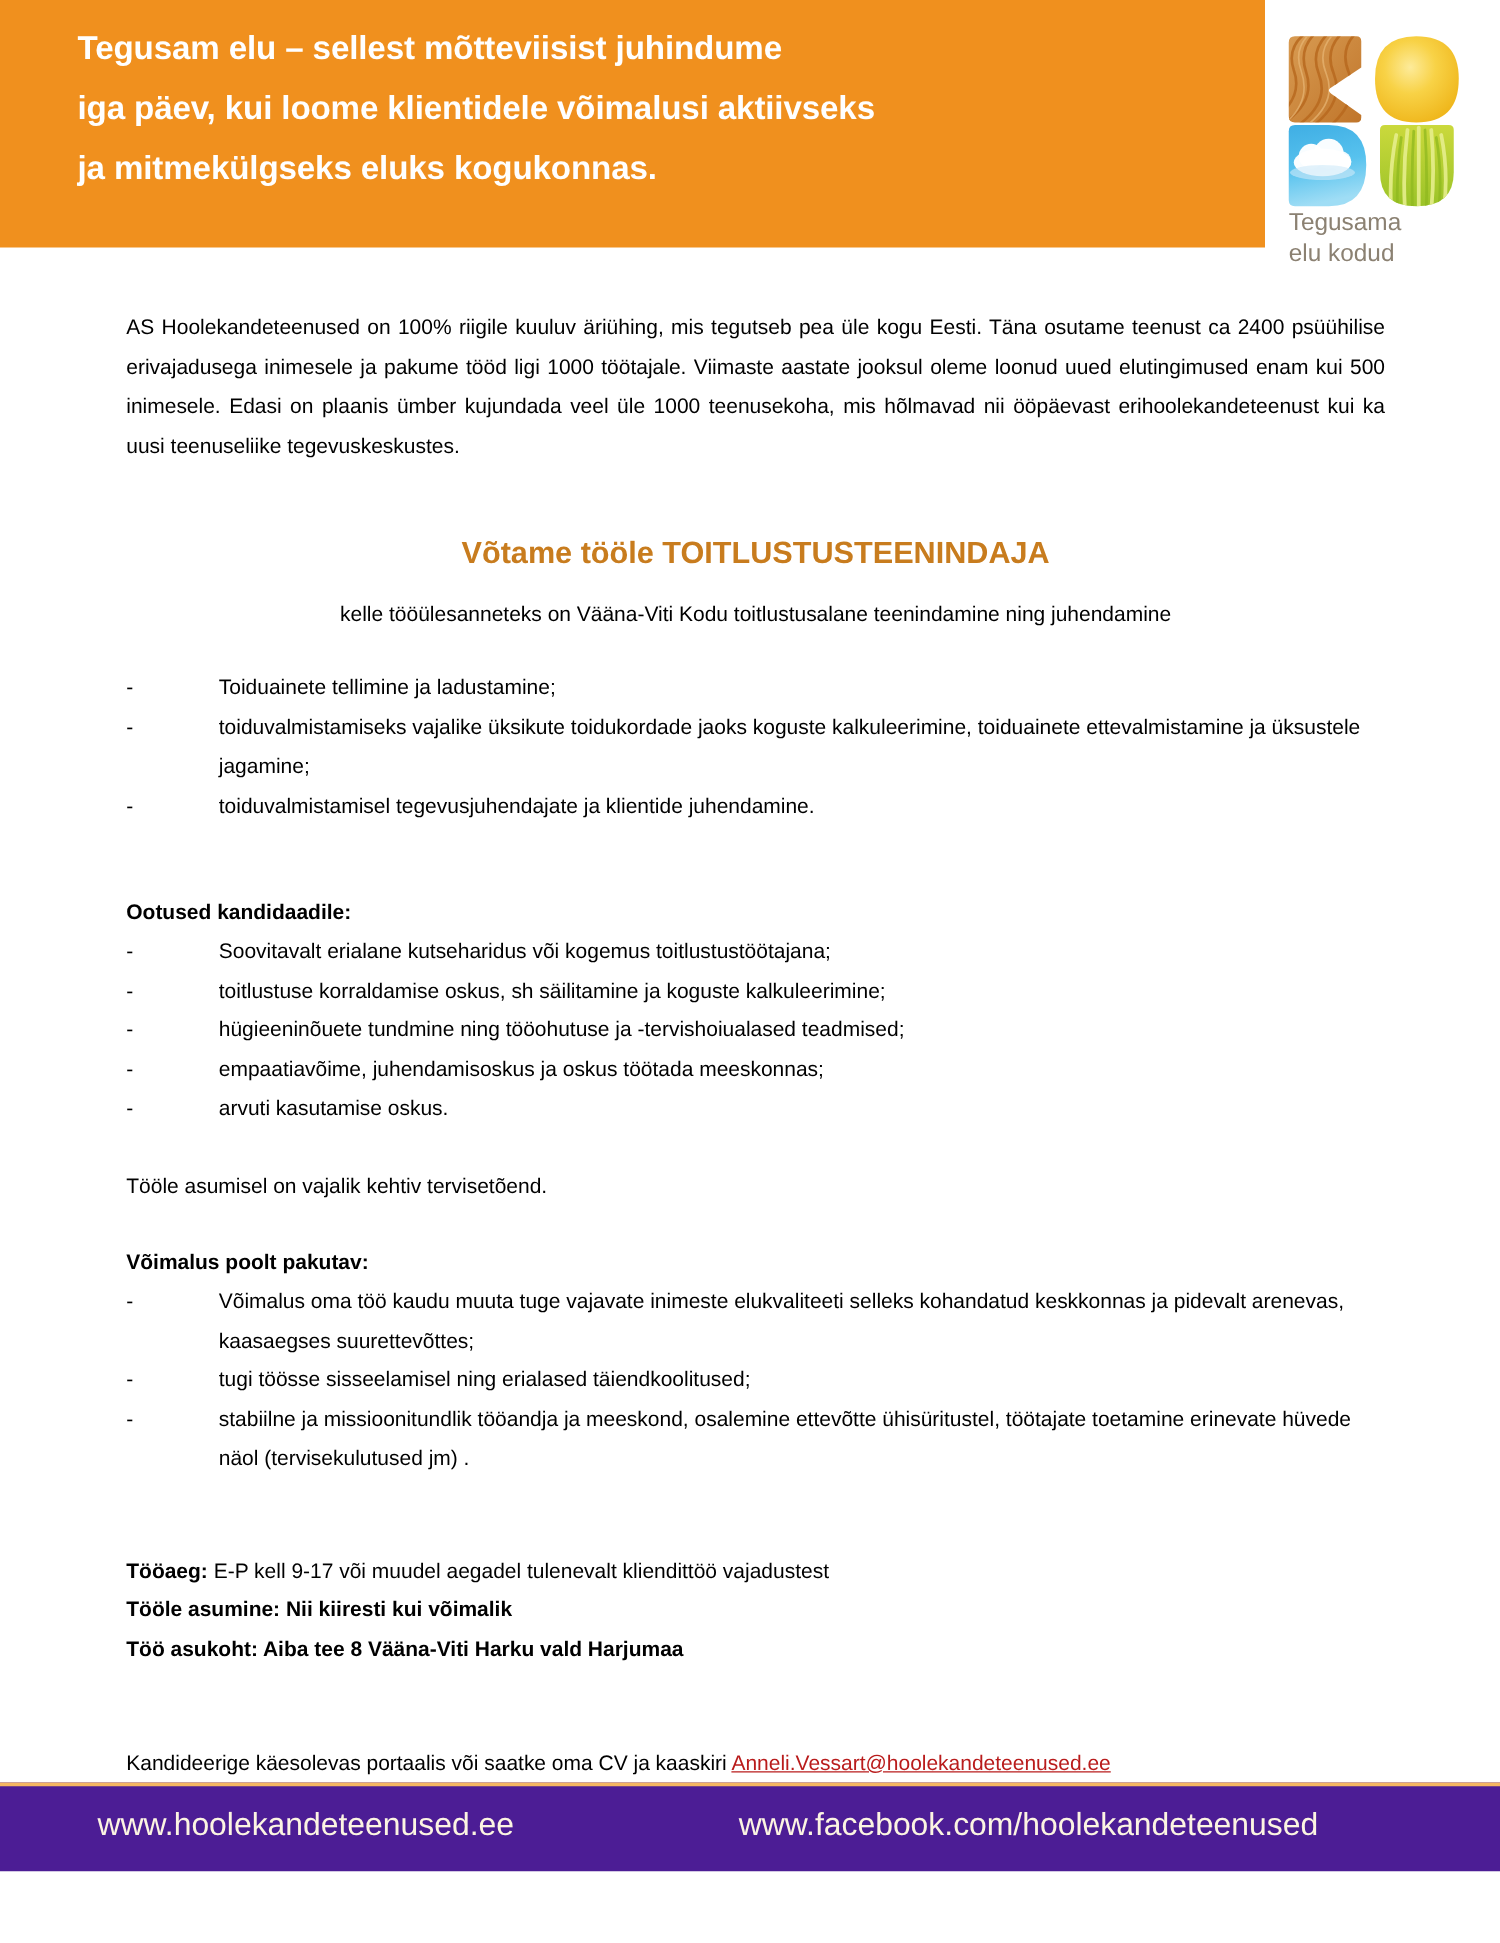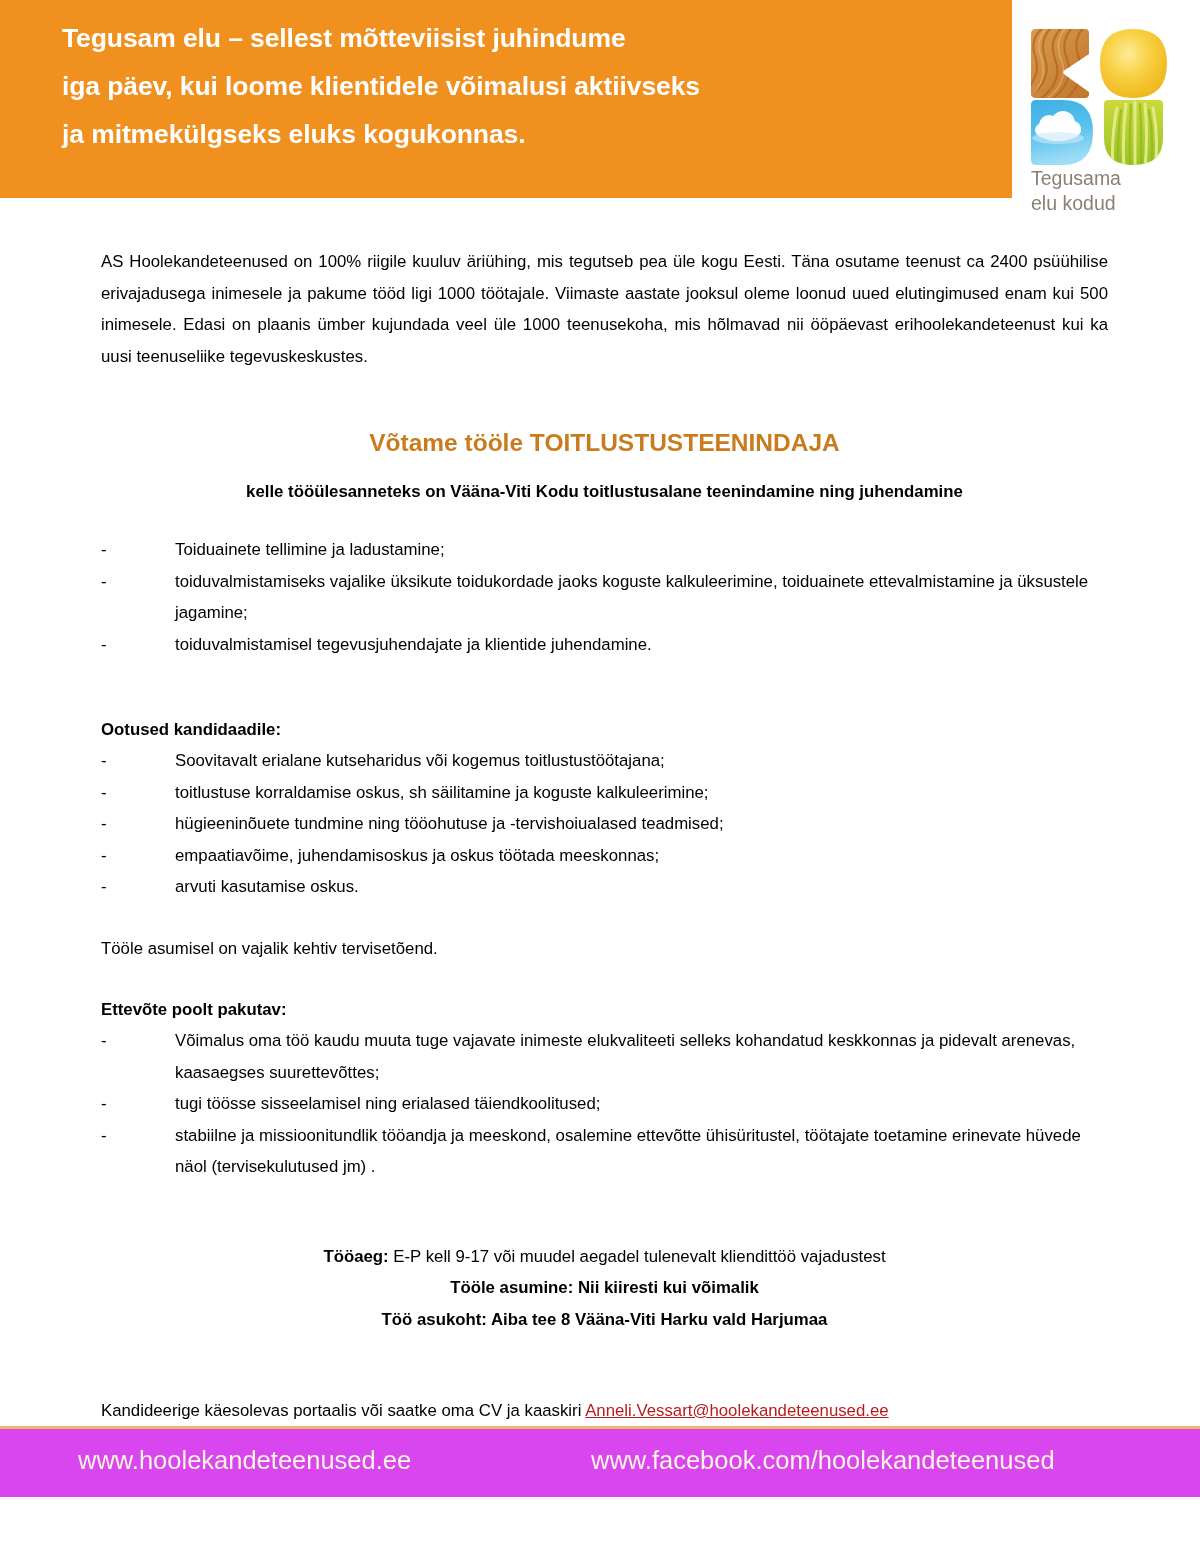--- a/index.html
+++ b/index.html
@@ -94,21 +94,20 @@
     margin: 0;
     padding-top: 56px;
     line-height: 30px;
   }
   .job-subtitle {
     text-align: center;
     font-size: 16.8px;
     margin: 0;
     padding-top: 22px;
     line-height: 24px;
-    font-weight: bold;
   }
 
   .section {
     padding-top: 30px;
   }
   .section.gap-lg { padding-top: 54px; }
   .section-heading {
     font-weight: bold;
     font-size: 16.8px;
     line-height: 31px;
@@ -138,21 +137,20 @@
     margin: 0;
     padding-top: 30px;
   }
 
   .details {
     padding-top: 58px;
   }
   .details .row {
     font-size: 16.8px;
     line-height: 31.5px;
-    text-align: center;
   }
   .details .row b { font-weight: bold; }
   .details .row.all-bold { font-weight: bold; }
 
   .apply {
     padding-top: 60px;
     font-size: 16.8px;
     line-height: 31.5px;
   }
   .apply a {
@@ -160,21 +158,21 @@
     text-decoration: underline;
   }
 
   
   .footer {
     position: absolute;
     left: 0;
     top: 1426px;
     width: 1200px;
     height: 71px;
-    background: #d946ef;
+    background: #4c1d95;
   }
   .footer-hairline {
     position: absolute;
     left: 0; top: 0;
     width: 1200px;
     height: 3px;
     background: #F4B662;
   }
   .footer-link {
     position: absolute;
@@ -335,21 +333,21 @@
       </li>
       <li>
         <span class="dash">-</span>
         <span>arvuti kasutamise oskus.</span>
       </li>
     </ul>
     <p class="plain-para">Tööle asumisel on vajalik kehtiv tervisetõend.</p>
   </div>
 
   <div class="section">
-    <div class="section-heading">Ettevõte poolt pakutav:</div>
+    <div class="section-heading">Võimalus poolt pakutav:</div>
     <ul class="bullets">
       <li>
         <span class="dash">-</span>
         <span>Võimalus oma töö kaudu muuta tuge vajavate inimeste elukvaliteeti selleks kohandatud keskkonnas ja pidevalt arenevas, kaasaegses suurettevõttes;</span>
       </li>
       <li>
         <span class="dash">-</span>
         <span>tugi töösse sisseelamisel ning erialased täiendkoolitused;</span>
       </li>
       <li>

